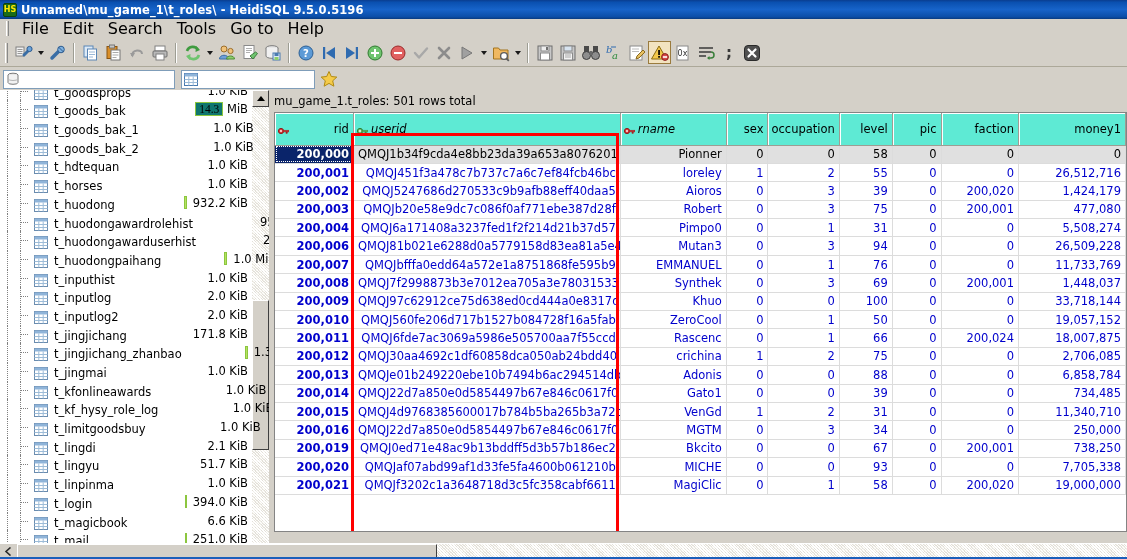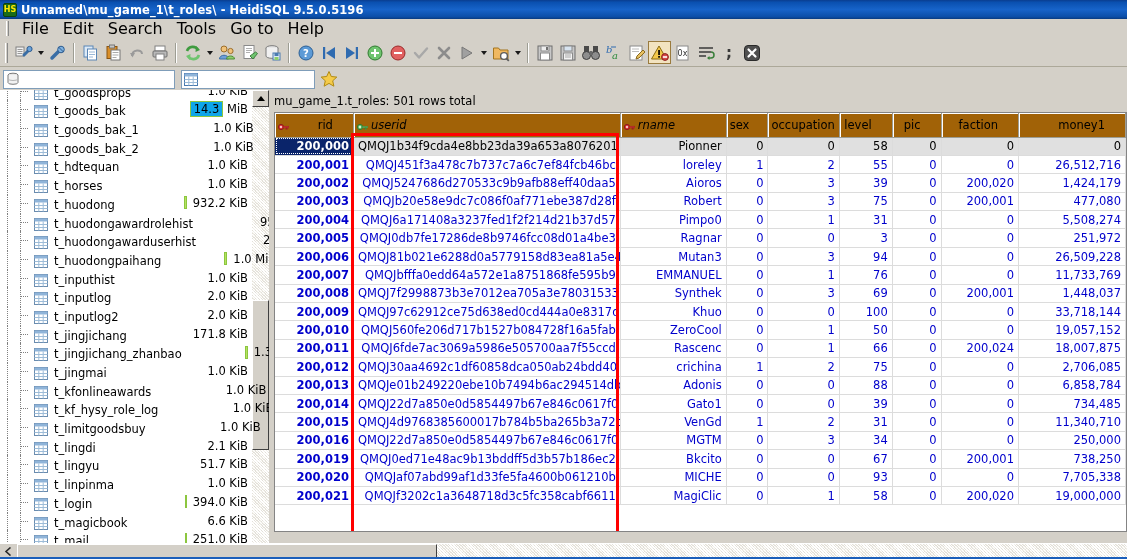--- a/index.html
+++ b/index.html
@@ -259,29 +259,29 @@
     border: 1px solid #848484;
     overflow: hidden;
   }
   table.grid {
     border-collapse: collapse;
     width: 100%;
     table-layout: fixed;
     font-size: 11.5px;
   }
   table.grid th {
-    height: 24px;
-    background: #a16207;
+    height: 32px;
+    background: #5eead4;
     border-right: 1px solid #9d9d93;
     border-bottom: 1px solid #9d9d93;
     box-shadow: inset 1px 1px 0 #fff;
     font-weight: normal;
     font-size: 11.5px;
     text-align: right;
-    padding: 0 20px 0 3px;
+    padding: 0 4px 0 3px;
     color: #000;
     white-space: nowrap;
     overflow: hidden;
   }
   table.grid th.lefthdr { text-align: left; font-style: italic; }
   table.grid th .keyicon { float: left; margin-top: 4px; margin-right: 3px; }
   table.grid th .hdrtext { }
   table.grid td {
     height: 18.4px;
     border-right: 1px solid #dcdcdc;
@@ -700,21 +700,21 @@
                 <rect x="0.5" y="0.5" width="13" height="12" fill="#fff" stroke="#6a8caf"></rect>
                 <rect x="0.5" y="0.5" width="13" height="3" fill="#8fb4d9"></rect>
                 <line x1="4.8" y1="3.5" x2="4.8" y2="12.5" stroke="#9dbcd8"></line>
                 <line x1="9.2" y1="3.5" x2="9.2" y2="12.5" stroke="#9dbcd8"></line>
                 <line x1="0.5" y1="6.5" x2="13.5" y2="6.5" stroke="#9dbcd8"></line>
                 <line x1="0.5" y1="9.5" x2="13.5" y2="9.5" stroke="#9dbcd8"></line>
               </svg>
             </span>
             <span class="tree-name">t_goods_bak</span>
             <div class="sizewrap">
-              <span class="tree-size"><span style="background:#0ea5e9;border:1px solid #8cc63f;padding:0 3px;">14.3</span> MiB</span>
+              <span class="tree-size"><span style="background:#0f766e;border:1px solid #8cc63f;padding:0 3px;font-family:Liberation Serif, serif;">14.3</span> MiB</span>
             </div>
           </div>
           <div class="tree-row">
             <div class="tree-dots">
               <span class="tree-elbow"></span>
             </div>
             <span style="flex: 0 0 14px; margin-right: 6px; display: flex; align-items: center;">
               <svg width="14" height="13" viewBox="0 0 14 13">
                 <rect x="0.5" y="0.5" width="13" height="12" fill="#fff" stroke="#6a8caf"></rect>
                 <rect x="0.5" y="0.5" width="13" height="3" fill="#8fb4d9"></rect>
@@ -1272,31 +1272,20 @@
                 <td class="col-text">QMQJ6a171408a3237fed1f2f214d21b37d57</td>
                 <td class="col-text">Pimpo0</td>
                 <td class="col-num">0</td>
                 <td class="col-num">1</td>
                 <td class="col-num">31</td>
                 <td class="col-num">0</td>
                 <td class="col-num">0</td>
                 <td class="col-num">5,508,274</td>
               </tr>
               <tr>
-                <td class="col-rid">200,005</td>
-                <td class="col-text">QMQJ0db7fe17286de8b9746fcc08d01a4be3</td>
-                <td class="col-text">Ragnar</td>
-                <td class="col-num">0</td>
-                <td class="col-num">0</td>
-                <td class="col-num">3</td>
-                <td class="col-num">0</td>
-                <td class="col-num">0</td>
-                <td class="col-num">251,972</td>
-              </tr>
-              <tr>
                 <td class="col-rid">200,006</td>
                 <td class="col-text">QMQJ81b021e6288d0a5779158d83ea81a5e4</td>
                 <td class="col-text">Mutan3</td>
                 <td class="col-num">0</td>
                 <td class="col-num">3</td>
                 <td class="col-num">94</td>
                 <td class="col-num">0</td>
                 <td class="col-num">0</td>
                 <td class="col-num">26,509,228</td>
               </tr>

